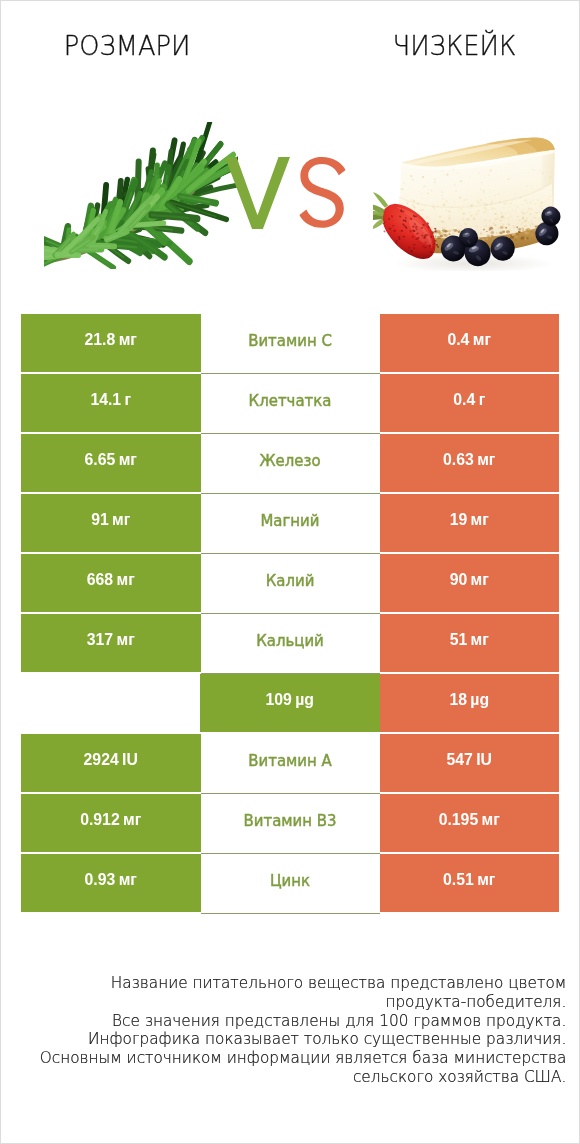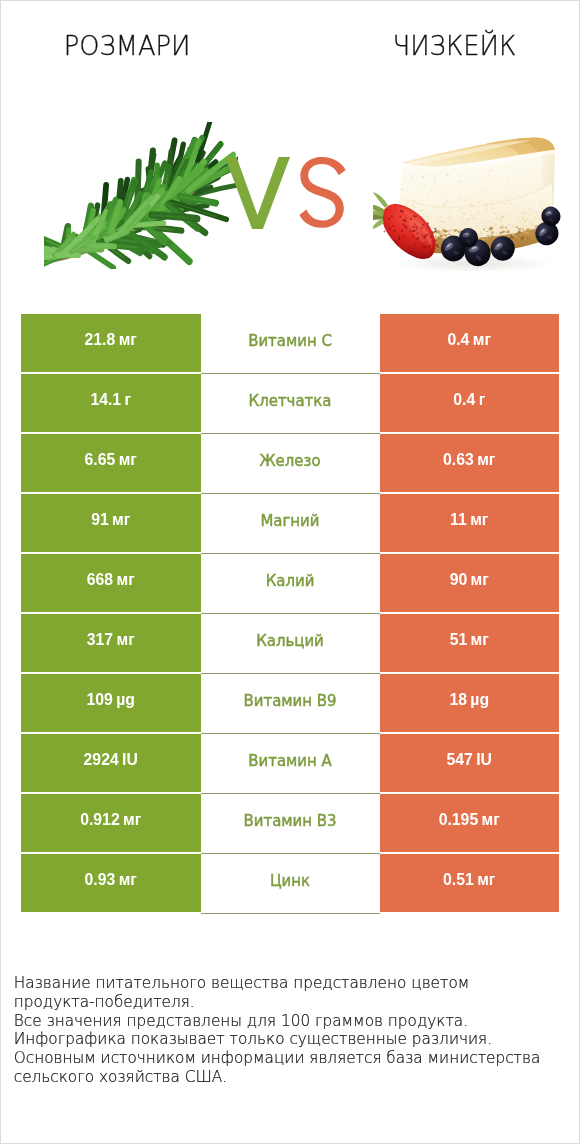--- a/index.html
+++ b/index.html
@@ -38,21 +38,21 @@
   .cell{width:179px;height:58px;display:flex;align-items:center;justify-content:center;box-sizing:border-box;padding-bottom:6px;}
   .cell.left{background:#81a730;color:#ffffff;width:179.5px;}
   .cell.right{background:#e26e4a;color:#ffffff;width:179.5px;}
   .cell.mid{background:#ffffff;border-bottom:1px solid #8d9c68;height:60px;}
   .val{font-family:"Liberation Sans",sans-serif;font-weight:bold;font-size:15.8px;letter-spacing:0px;}
   .unit{font-family:"Liberation Sans",sans-serif;font-weight:bold;font-size:15.8px;margin-left:3.4px;letter-spacing:0px;}
   .nut{font-family:"DejaVu Sans",sans-serif;font-stretch:condensed;font-weight:400;font-size:16.6px;color:#7d9c3f;letter-spacing:0px;-webkit-text-stroke:0.45px #7d9c3f;}
 
   
   .foot{
-    position:absolute;left:0;top:973px;width:578px;text-align:left;
+    position:absolute;left:0;top:973px;width:578px;text-align:right;
     font-size:16px;line-height:18.78px;color:#121212;
     font-family:"DejaVu Sans",sans-serif;font-weight:200;-webkit-text-stroke:0.22px #121212;
   }
   .foot > div{transform:scaleX(0.956);}
 </style>
 </head>
 <body>
 
 <div class="page">
 
@@ -1230,21 +1230,21 @@
       </div>
       <div class="row">
         <div class="cell left">
           <span class="val">91</span>
           <span class="unit">мг</span>
         </div>
         <div class="cell mid">
           <span class="nut">Магний</span>
         </div>
         <div class="cell right">
-          <span class="val">11</span>
+          <span class="val">19</span>
           <span class="unit">мг</span>
         </div>
       </div>
       <div class="row">
         <div class="cell left">
           <span class="val">668</span>
           <span class="unit">мг</span>
         </div>
         <div class="cell mid">
           <span class="nut">Калий</span>
@@ -1264,23 +1264,20 @@
         </div>
         <div class="cell right">
           <span class="val">51</span>
           <span class="unit">мг</span>
         </div>
       </div>
       <div class="row">
         <div class="cell left">
           <span class="val">109</span>
           <span class="unit">µg</span>
-        </div>
-        <div class="cell mid">
-          <span class="nut">Витамин B9</span>
         </div>
         <div class="cell right">
           <span class="val">18</span>
           <span class="unit">µg</span>
         </div>
       </div>
       <div class="row">
         <div class="cell left">
           <span class="val">2924</span>
           <span class="unit">IU</span>

